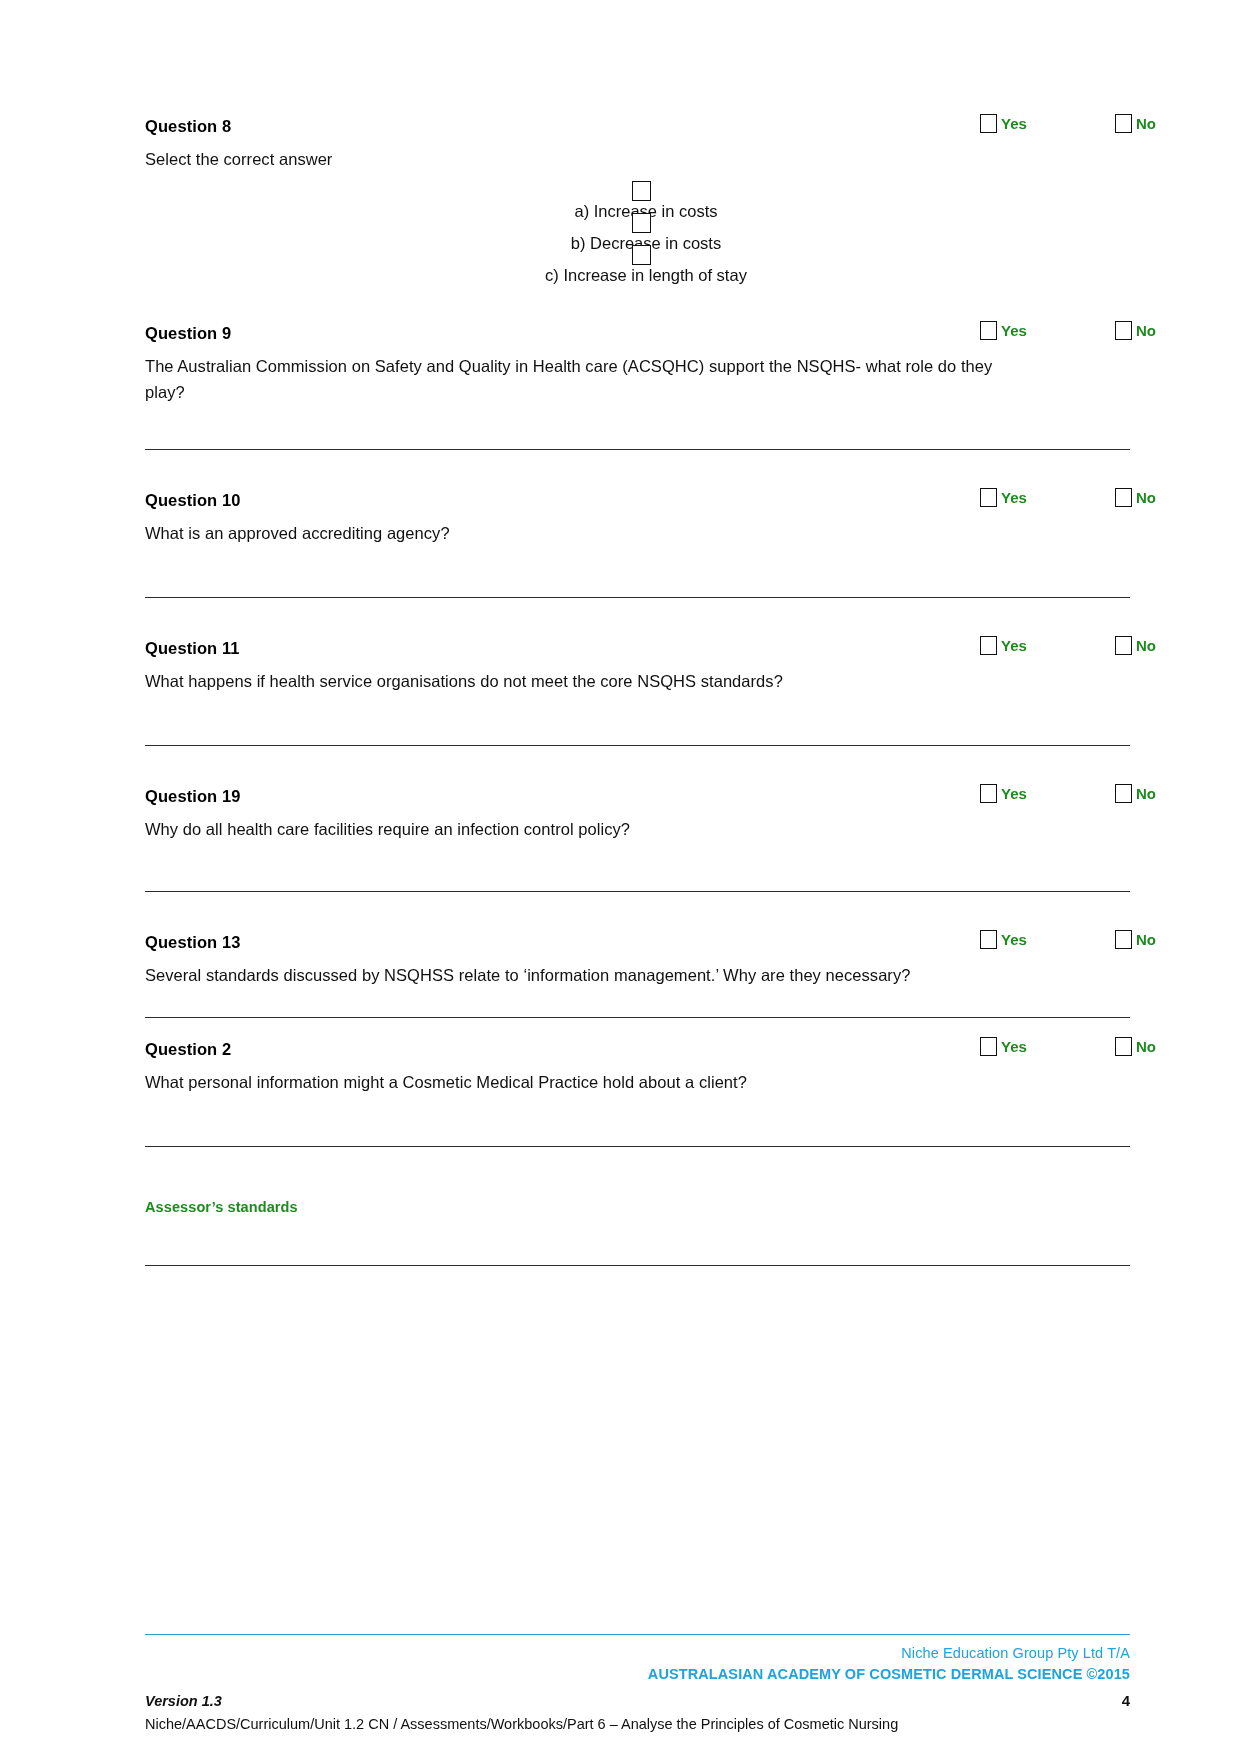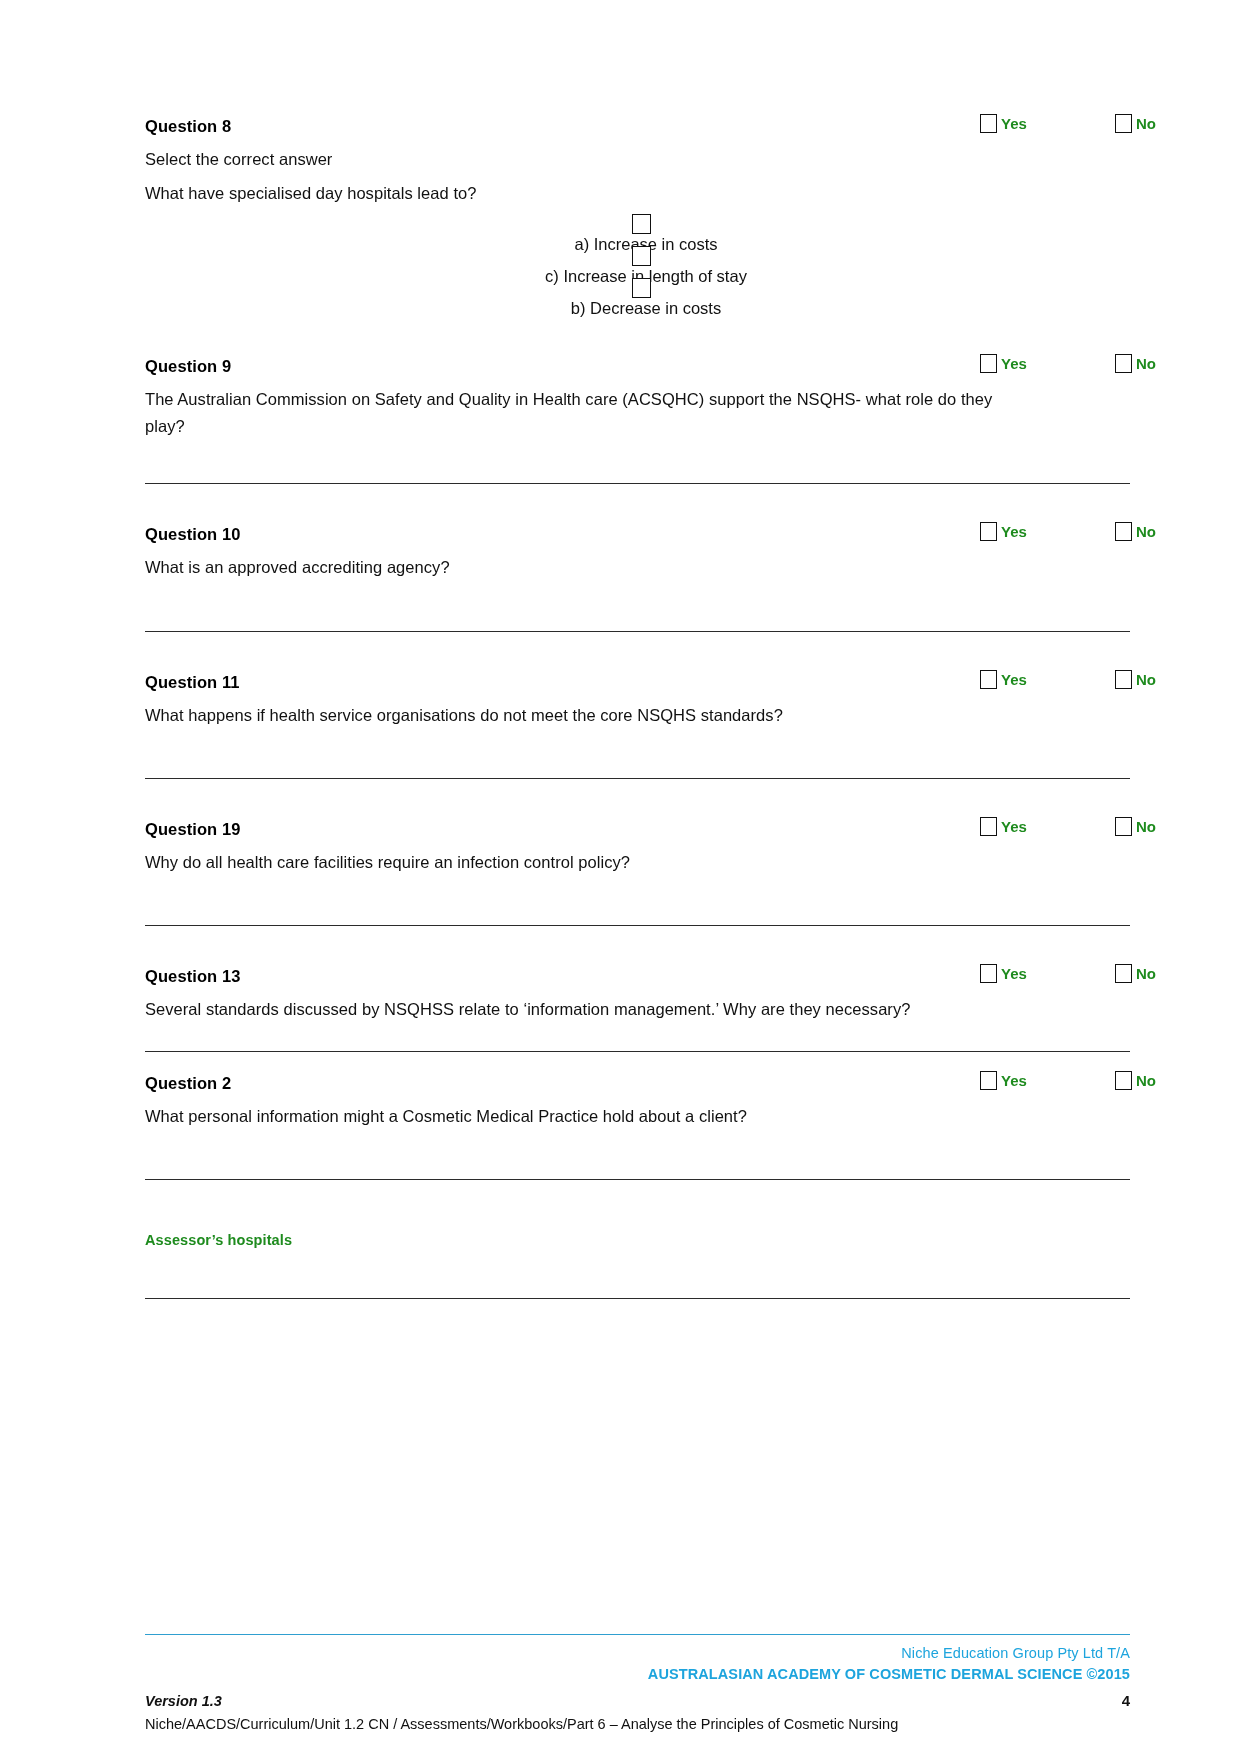--- a/index.html
+++ b/index.html
@@ -209,33 +209,32 @@
             <span class="ynbox"></span>
             <span class="ynlabel">Yes</span>
           </div>
           <div class="ynitem no">
             <span class="ynbox"></span>
             <span class="ynlabel">No</span>
           </div>
         </div>
       </div>
       <div class="qtext">Select the correct answer</div>
-      <div class="qtext">What have specialised day hospitals lead to?</div>
       <div class="options">
         <div class="optrow">
           <span class="optbox"></span>
           <span class="optlabel">a) Increase in costs</span>
         </div>
         <div class="optrow">
           <span class="optbox"></span>
-          <span class="optlabel">c) Increase in length of stay</span>
+          <span class="optlabel">b) Decrease in costs</span>
         </div>
         <div class="optrow">
           <span class="optbox"></span>
-          <span class="optlabel">b) Decrease in costs</span>
+          <span class="optlabel">c) Increase in length of stay</span>
         </div>
       </div>
     </div>
 
     <div class="qblock" style="margin-top:43px;">
       <div class="qhead">
         <div class="qtitle">Question 9</div>
         <div class="yesno">
           <div class="ynitem yes">
             <span class="ynbox"></span>
@@ -341,21 +340,21 @@
             <span class="ynlabel">No</span>
           </div>
         </div>
       </div>
       <div class="qtext">What personal information might a Cosmetic Medical Practice hold about a client?</div>
     </div>
 
     <div class="rule" style="margin-top:50px;"></div>
 
     <div class="qblock" style="margin-top:52px;">
-      <div class="assessor-label">Assessor’s hospitals</div>
+      <div class="assessor-label">Assessor’s standards</div>
     </div>
 
     <div class="rule" style="margin-top:50px;"></div>
 
   </div>
 
   <div class="footer">
     <div class="footer-rule"></div>
     <div class="footer-brand">Niche Education Group Pty Ltd T/A</div>
     <div class="footer-brand2">AUSTRALASIAN ACADEMY OF COSMETIC DERMAL SCIENCE ©2015</div>

